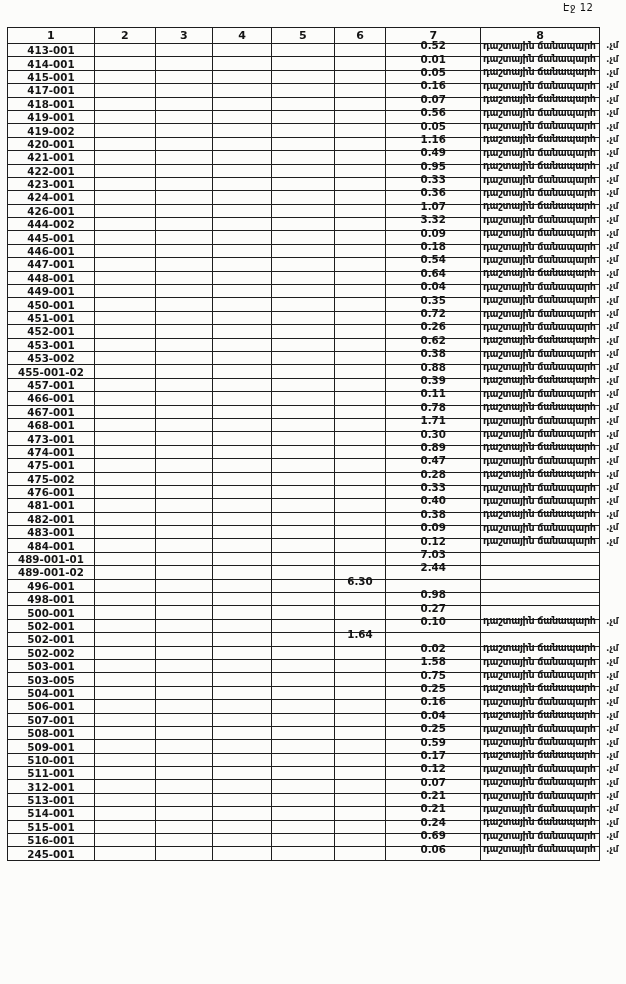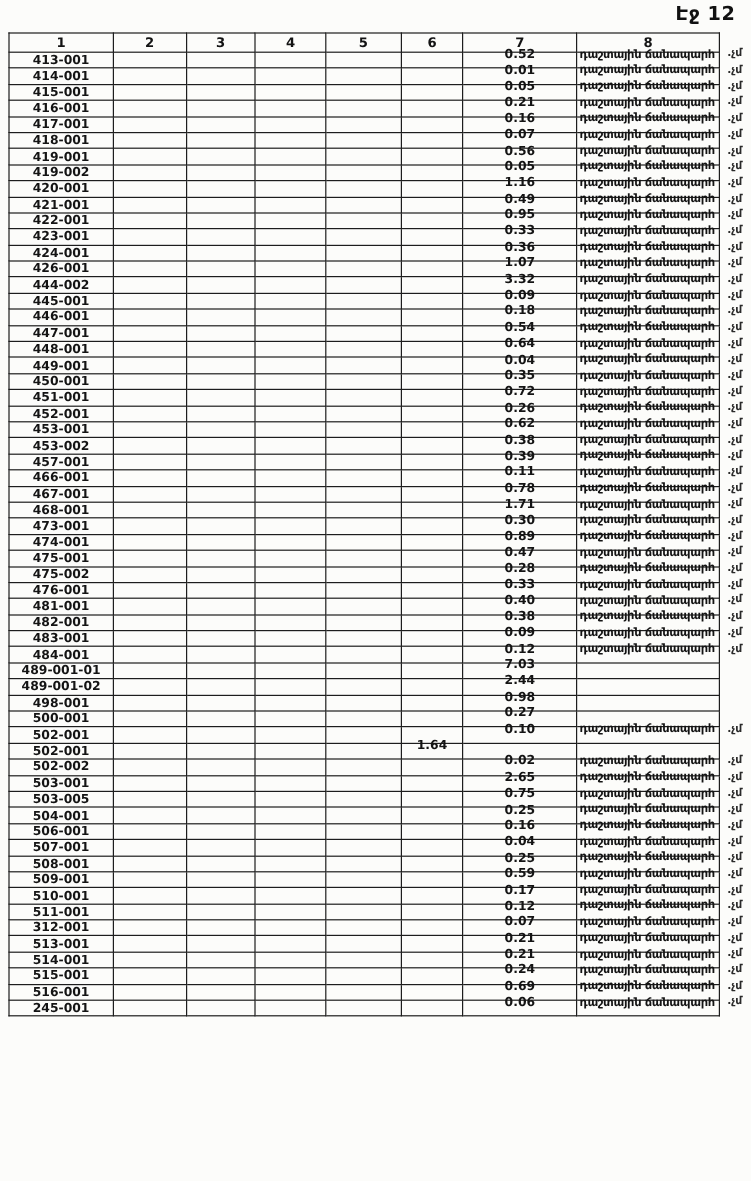--- a/index.html
+++ b/index.html
@@ -6,21 +6,21 @@
   body {
     width: 626px; height: 984px;
     background: #fcfcfa;
     position: relative;
     font-family: "DejaVu Sans", "Liberation Sans", sans-serif;
     color: #161616;
     overflow: hidden;
   }
   .page-label {
     position: absolute; top: 2px; left: 563px;
-    font-size: 16px; font-weight: bold; letter-spacing: 0.5px;
+    font-size: 10px; font-weight: normal; letter-spacing: 0.5px;
     color: #111;
   }
   table.parcel-table {
     position: absolute; top: 27px; left: 7px;
     border-collapse: collapse; table-layout: fixed;
   }
   td, th { padding: 0; margin: 0; white-space: nowrap; overflow: visible; }
   .grid { border: 1.6px solid #1d1d1d; }
   thead th.grid {
     height: 15px; font-size: 11px; font-weight: bold;
@@ -94,31 +94,20 @@
         <td class="grid"></td>
         <td class="grid"></td>
         <td class="grid"></td>
         <td class="grid"></td>
         <td class="grid c-val"></td>
         <td class="grid c-val"><span class="up">0.05</span></td>
         <td class="grid c-use"><span class="up">դաշտային ճանապարհ</span></td>
         <td class="c-note"><span class="up">.չմ</span></td>
       </tr>
       <tr>
-        <td class="grid c-id"><span>416-001</span></td>
-        <td class="grid"></td>
-        <td class="grid"></td>
-        <td class="grid"></td>
-        <td class="grid"></td>
-        <td class="grid c-val"></td>
-        <td class="grid c-val"><span class="up">0.21</span></td>
-        <td class="grid c-use"><span class="up">դաշտային ճանապարհ</span></td>
-        <td class="c-note"><span class="up">.չմ</span></td>
-      </tr>
-      <tr>
         <td class="grid c-id"><span>417-001</span></td>
         <td class="grid"></td>
         <td class="grid"></td>
         <td class="grid"></td>
         <td class="grid"></td>
         <td class="grid c-val"></td>
         <td class="grid c-val"><span class="up">0.16</span></td>
         <td class="grid c-use"><span class="up">դաշտային ճանապարհ</span></td>
         <td class="c-note"><span class="up">.չմ</span></td>
       </tr>
@@ -332,20 +321,31 @@
         <td class="c-note"><span class="up">.չմ</span></td>
       </tr>
       <tr>
         <td class="grid c-id"><span>453-002</span></td>
         <td class="grid"></td>
         <td class="grid"></td>
         <td class="grid"></td>
         <td class="grid"></td>
         <td class="grid c-val"></td>
         <td class="grid c-val"><span class="up">0.38</span></td>
+        <td class="grid c-use"><span class="up">դաշտային ճանապարհ</span></td>
+        <td class="c-note"><span class="up">.չմ</span></td>
+      </tr>
+      <tr>
+        <td class="grid c-id"><span>455-001-02</span></td>
+        <td class="grid"></td>
+        <td class="grid"></td>
+        <td class="grid"></td>
+        <td class="grid"></td>
+        <td class="grid c-val"></td>
+        <td class="grid c-val"><span class="up">0.88</span></td>
         <td class="grid c-use"><span class="up">դաշտային ճանապարհ</span></td>
         <td class="c-note"><span class="up">.չմ</span></td>
       </tr>
       <tr>
         <td class="grid c-id"><span>457-001</span></td>
         <td class="grid"></td>
         <td class="grid"></td>
         <td class="grid"></td>
         <td class="grid"></td>
         <td class="grid c-val"></td>
@@ -501,20 +501,31 @@
         <td class="grid"></td>
         <td class="grid"></td>
         <td class="grid"></td>
         <td class="grid"></td>
         <td class="grid c-val"></td>
         <td class="grid c-val"><span class="up">2.44</span></td>
         <td class="grid c-use"></td>
         <td class="c-note"></td>
       </tr>
       <tr>
+        <td class="grid c-id"><span>496-001</span></td>
+        <td class="grid"></td>
+        <td class="grid"></td>
+        <td class="grid"></td>
+        <td class="grid"></td>
+        <td class="grid c-val"><span class="up">6.30</span></td>
+        <td class="grid c-val"></td>
+        <td class="grid c-use"></td>
+        <td class="c-note"></td>
+      </tr>
+      <tr>
         <td class="grid c-id"><span>498-001</span></td>
         <td class="grid"></td>
         <td class="grid"></td>
         <td class="grid"></td>
         <td class="grid"></td>
         <td class="grid c-val"></td>
         <td class="grid c-val"><span class="up">0.98</span></td>
         <td class="grid c-use"></td>
         <td class="c-note"></td>
       </tr>
@@ -562,21 +573,21 @@
         <td class="grid c-use"><span class="up">դաշտային ճանապարհ</span></td>
         <td class="c-note"><span class="up">.չմ</span></td>
       </tr>
       <tr>
         <td class="grid c-id"><span>503-001</span></td>
         <td class="grid"></td>
         <td class="grid"></td>
         <td class="grid"></td>
         <td class="grid"></td>
         <td class="grid c-val"></td>
-        <td class="grid c-val"><span class="up">2.65</span></td>
+        <td class="grid c-val"><span class="up">1.58</span></td>
         <td class="grid c-use"><span class="up">դաշտային ճանապարհ</span></td>
         <td class="c-note"><span class="up">.չմ</span></td>
       </tr>
       <tr>
         <td class="grid c-id"><span>503-005</span></td>
         <td class="grid"></td>
         <td class="grid"></td>
         <td class="grid"></td>
         <td class="grid"></td>
         <td class="grid c-val"></td>

